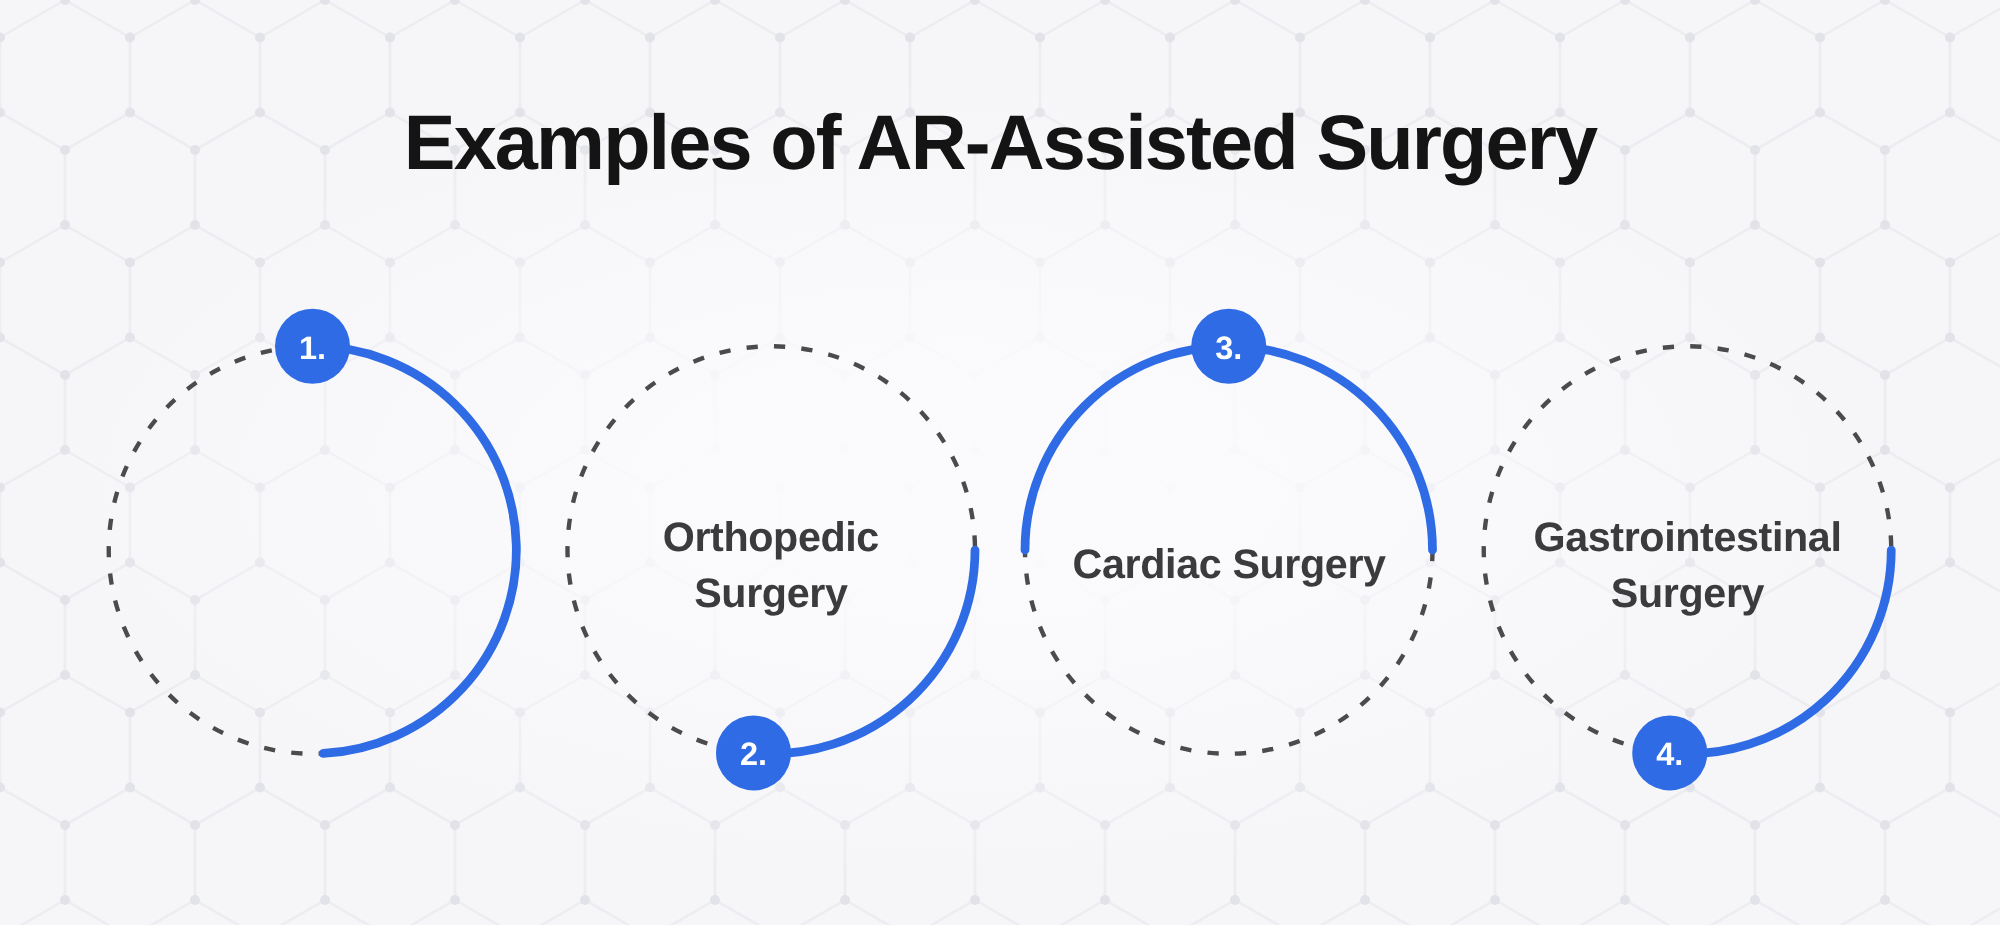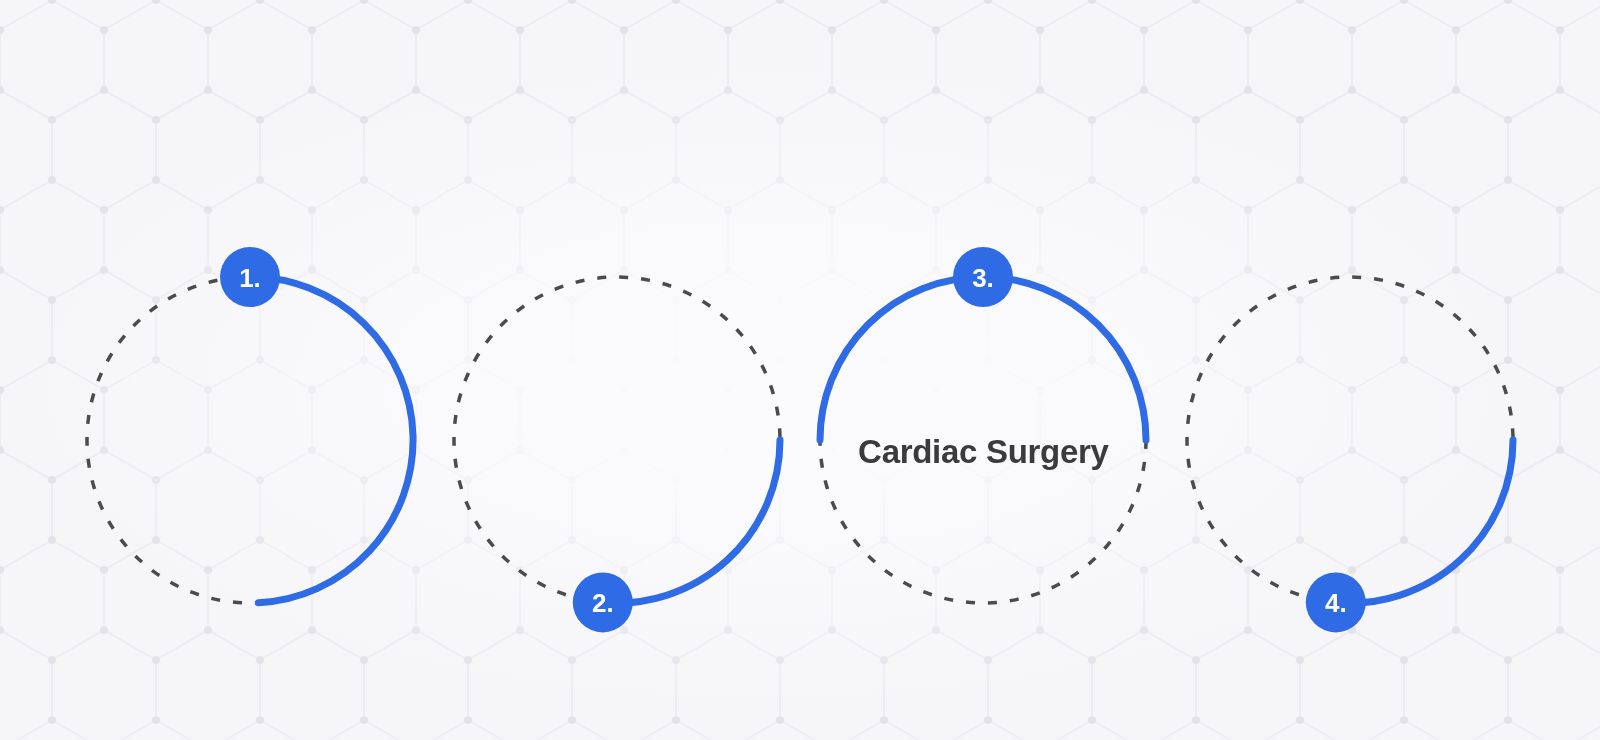--- a/index.html
+++ b/index.html
@@ -67,20 +67,21 @@
             <circle cx="52" cy="120" r="4"></circle>
           <circle cx="52" cy="180" r="4"></circle>
         </g>
       </pattern>
     </defs>
     <rect width="1600" height="740" fill="url(#hex)"></rect>
   </svg>
 
   <div class="vignette"></div>
 
+  <h1 class="title">Examples of AR-Assisted Surgery</h1>
 
   <div class="units">
     <div class="unit" style="left: 50px; top: 240px;">
       <svg class="ring" viewBox="0 0 400 400">
         <circle class="dash" cx="200" cy="200" r="163"></circle>
         <path class="arc" d="M 200.00 37.00 A 163 163 0 0 1 208.53 362.78"></path>
         <g class="badge" transform="translate(200.00 37.00)">
           <circle r="30"></circle>
           <text y="1">1.</text>
         </g>
@@ -89,20 +90,21 @@
 
     <div class="unit" style="left: 416.67px; top: 240px;">
       <svg class="ring" viewBox="0 0 400 400">
         <circle class="dash" cx="200" cy="200" r="163"></circle>
         <path class="arc" d="M 363.00 200.00 A 163 163 0 0 1 185.79 362.38"></path>
         <g class="badge" transform="translate(185.79 362.38)">
           <circle r="30"></circle>
           <text y="1">2.</text>
         </g>
       </svg>
+      <div class="label">Orthopedic Surgery</div>
     </div>
 
     <div class="unit" style="left: 783.33px; top: 240px;">
       <svg class="ring" viewBox="0 0 400 400">
         <circle class="dash" cx="200" cy="200" r="163"></circle>
         <path class="arc" d="M 37.00 200.00 A 163 163 0 0 1 363.00 200.00"></path>
         <g class="badge" transform="translate(200.00 37.00)">
           <circle r="30"></circle>
           <text y="1">3.</text>
         </g>
@@ -112,16 +114,17 @@
 
     <div class="unit" style="left: 1150px; top: 240px;">
       <svg class="ring" viewBox="0 0 400 400">
         <circle class="dash" cx="200" cy="200" r="163"></circle>
         <path class="arc" d="M 363.00 200.00 A 163 163 0 0 1 185.79 362.38"></path>
         <g class="badge" transform="translate(185.79 362.38)">
           <circle r="30"></circle>
           <text y="1">4.</text>
         </g>
       </svg>
+      <div class="label">Gastrointestinal Surgery</div>
     </div>
   </div>
 
 </div>
 
 </body></html>

